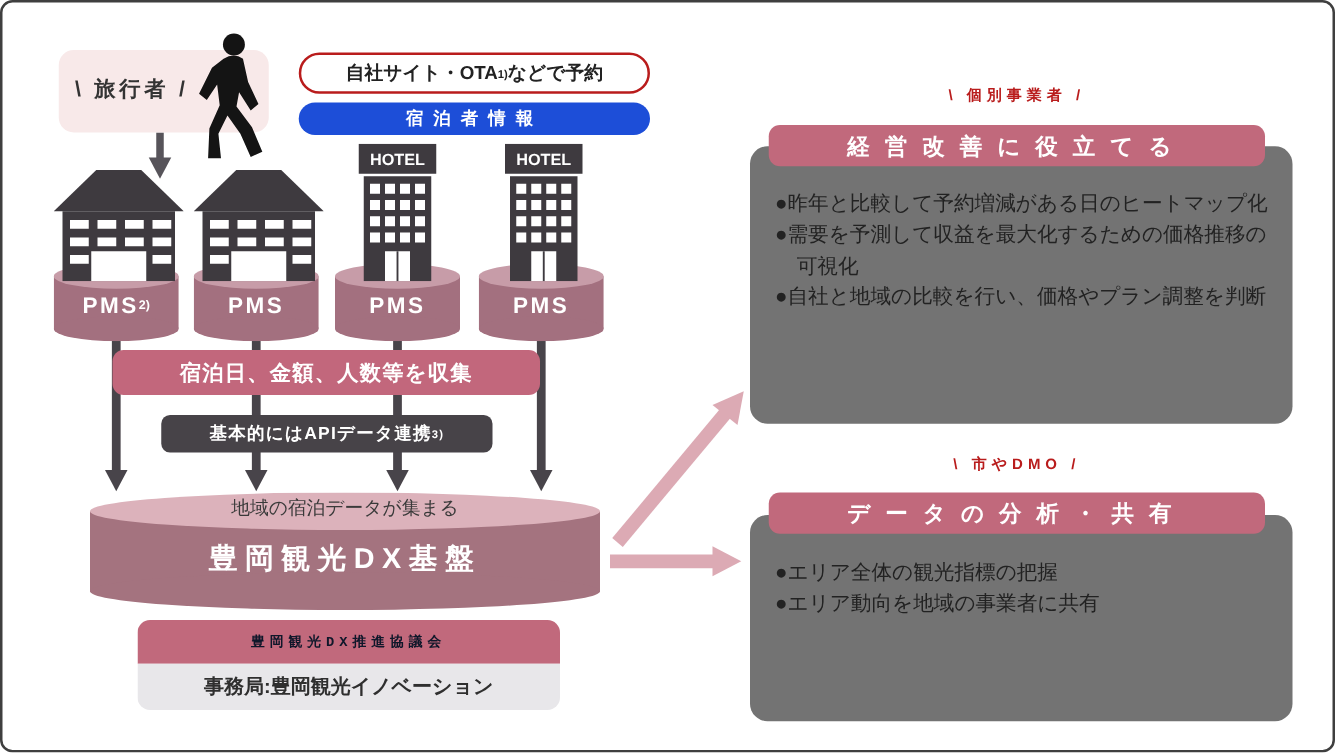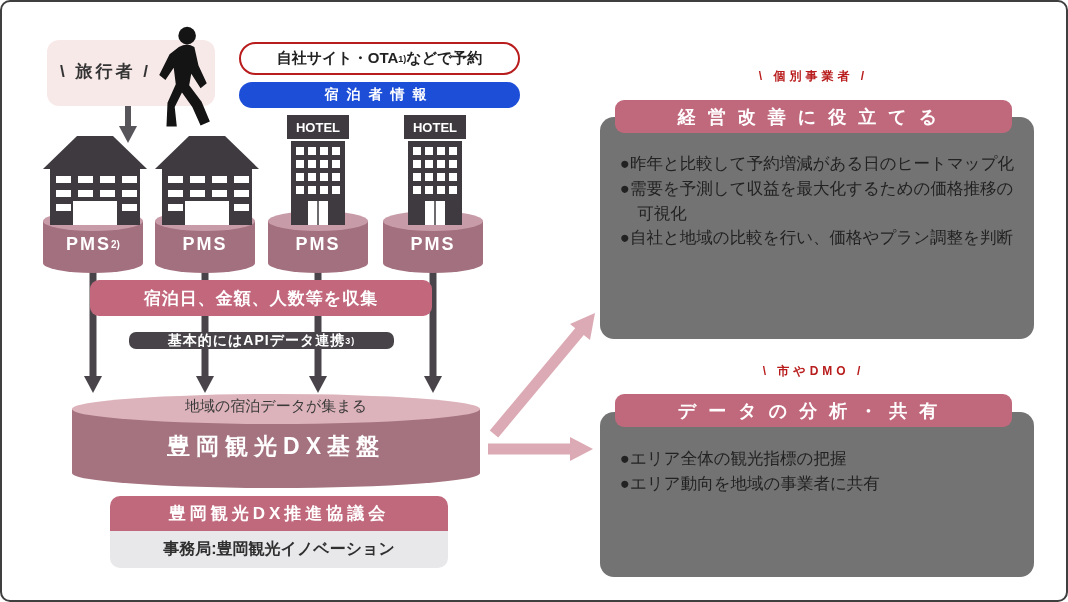--- a/index.html
+++ b/index.html
@@ -21,27 +21,27 @@
            font-size:15px;font-weight:bold;color:#222;z-index:2;box-sizing:border-box;}
   .rsv-box sup{font-size:9px;}
   .guest-banner{left:237px;top:80px;width:281px;height:26px;background:#1d4ed8;border-radius:13px;
            color:#fff;font-size:14px;font-weight:bold;letter-spacing:8px;z-index:2;}
   .building{z-index:3;}
   .cyl{z-index:2;}
   .cyl-label{z-index:3;color:#fff;font-weight:bold;font-size:18px;letter-spacing:2px;}
   .cyl-label sup{font-size:10px;letter-spacing:0;}
   .collect-banner{left:88px;top:278px;width:342px;height:36px;background:#c2677c;border-radius:9px;
            color:#fff;font-size:17px;font-weight:bold;letter-spacing:1px;z-index:4;}
-  .api-box{left:127px;top:330px;width:265px;height:17px;background:#474348;border-radius:7px;
+  .api-box{left:127px;top:330px;width:265px;height:30px;background:#474348;border-radius:7px;
            color:#fff;font-size:14px;font-weight:bold;letter-spacing:1px;z-index:4;}
   .api-box sup{font-size:9px;}
   .bigcyl-top-label{left:70px;top:395px;width:408px;font-size:15px;color:#3a3a3a;z-index:3;}
   .bigcyl-title{left:70px;top:429px;width:408px;font-size:23px;font-weight:bold;color:#fff;letter-spacing:6px;z-index:3;}
   .council{left:108px;top:494px;width:338px;border-radius:10px;overflow:hidden;z-index:2;}
-  .council-header{height:35px;background:#c1697c;color:#ffffff;font-size:17px;font-weight:bold;letter-spacing:4px;}
+  .council-header{height:35px;background:#c1697c;color:#0f172a;font-size:11px;font-weight:bold;letter-spacing:4px;font-family:Liberation Mono, monospace;}
   .council-bar{height:37px;background:#e8e7ea;color:#2f2f2f;font-size:16px;font-weight:600;}
 
   
   .audience{width:397px;font-size:12px;font-weight:bold;letter-spacing:4px;color:#b91c1c;z-index:2;}
   .sec-header{width:397px;height:33px;background:#c1697c;border-radius:9px;color:#fff;
            font-size:18px;font-weight:bold;letter-spacing:12px;z-index:3;}
   .panel{width:434px;background:#737373;border-radius:14px;z-index:2;box-sizing:border-box;
          padding:34px 16px 12px 20px;}
   .panel ul{margin:0;padding:0;list-style:none;}
   .panel li{font-size:16.5px;line-height:1.5;color:#222;padding-left:1.05em;text-indent:-1.05em;}

